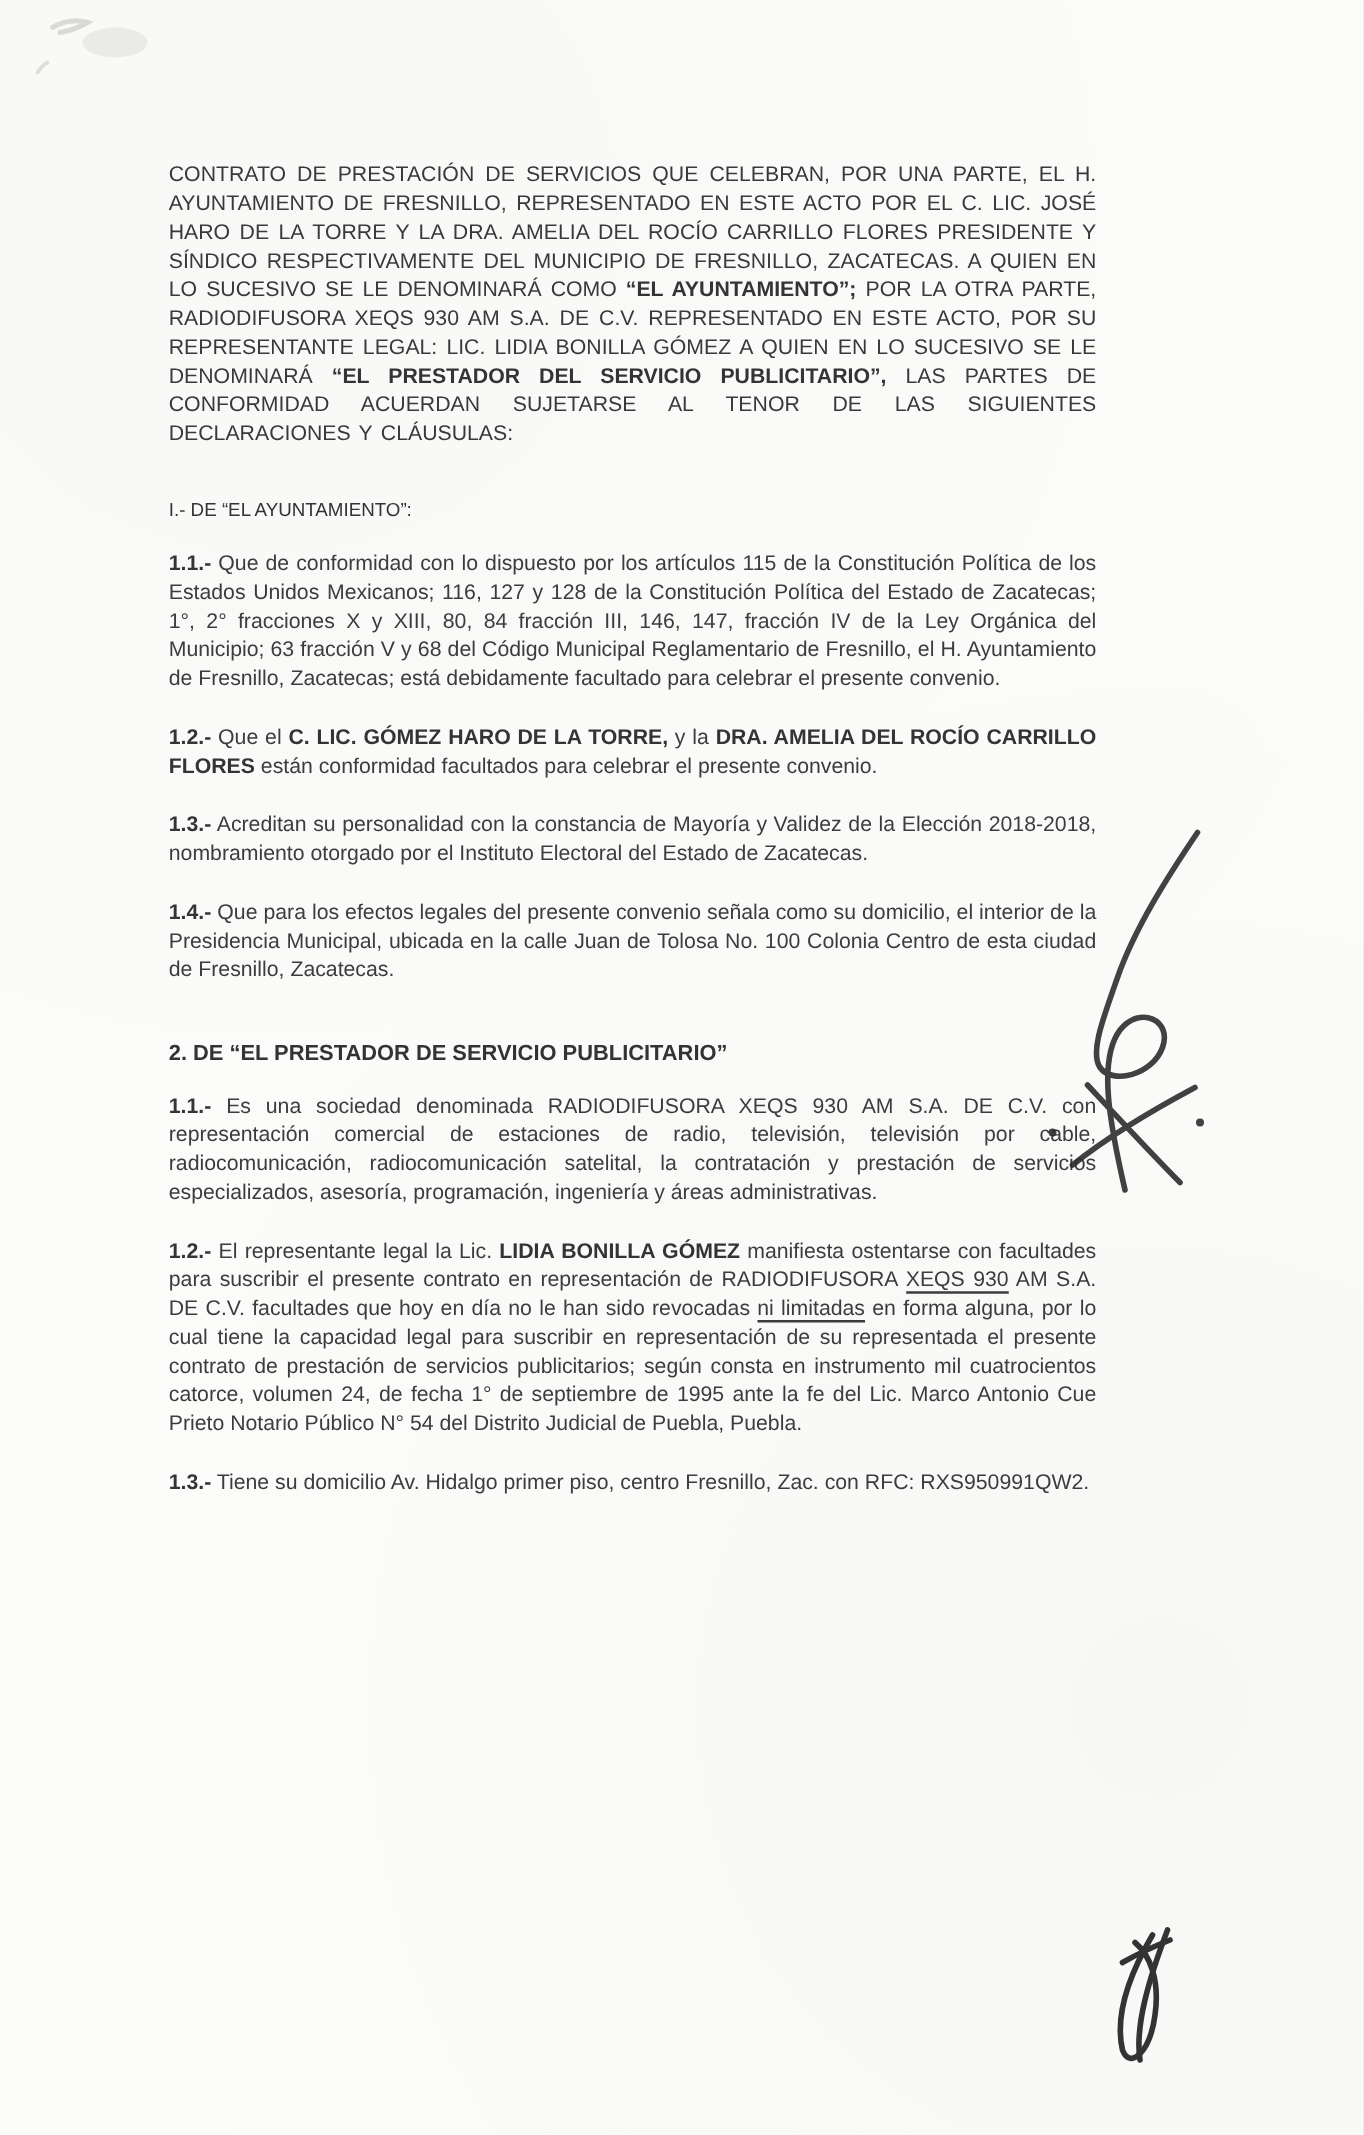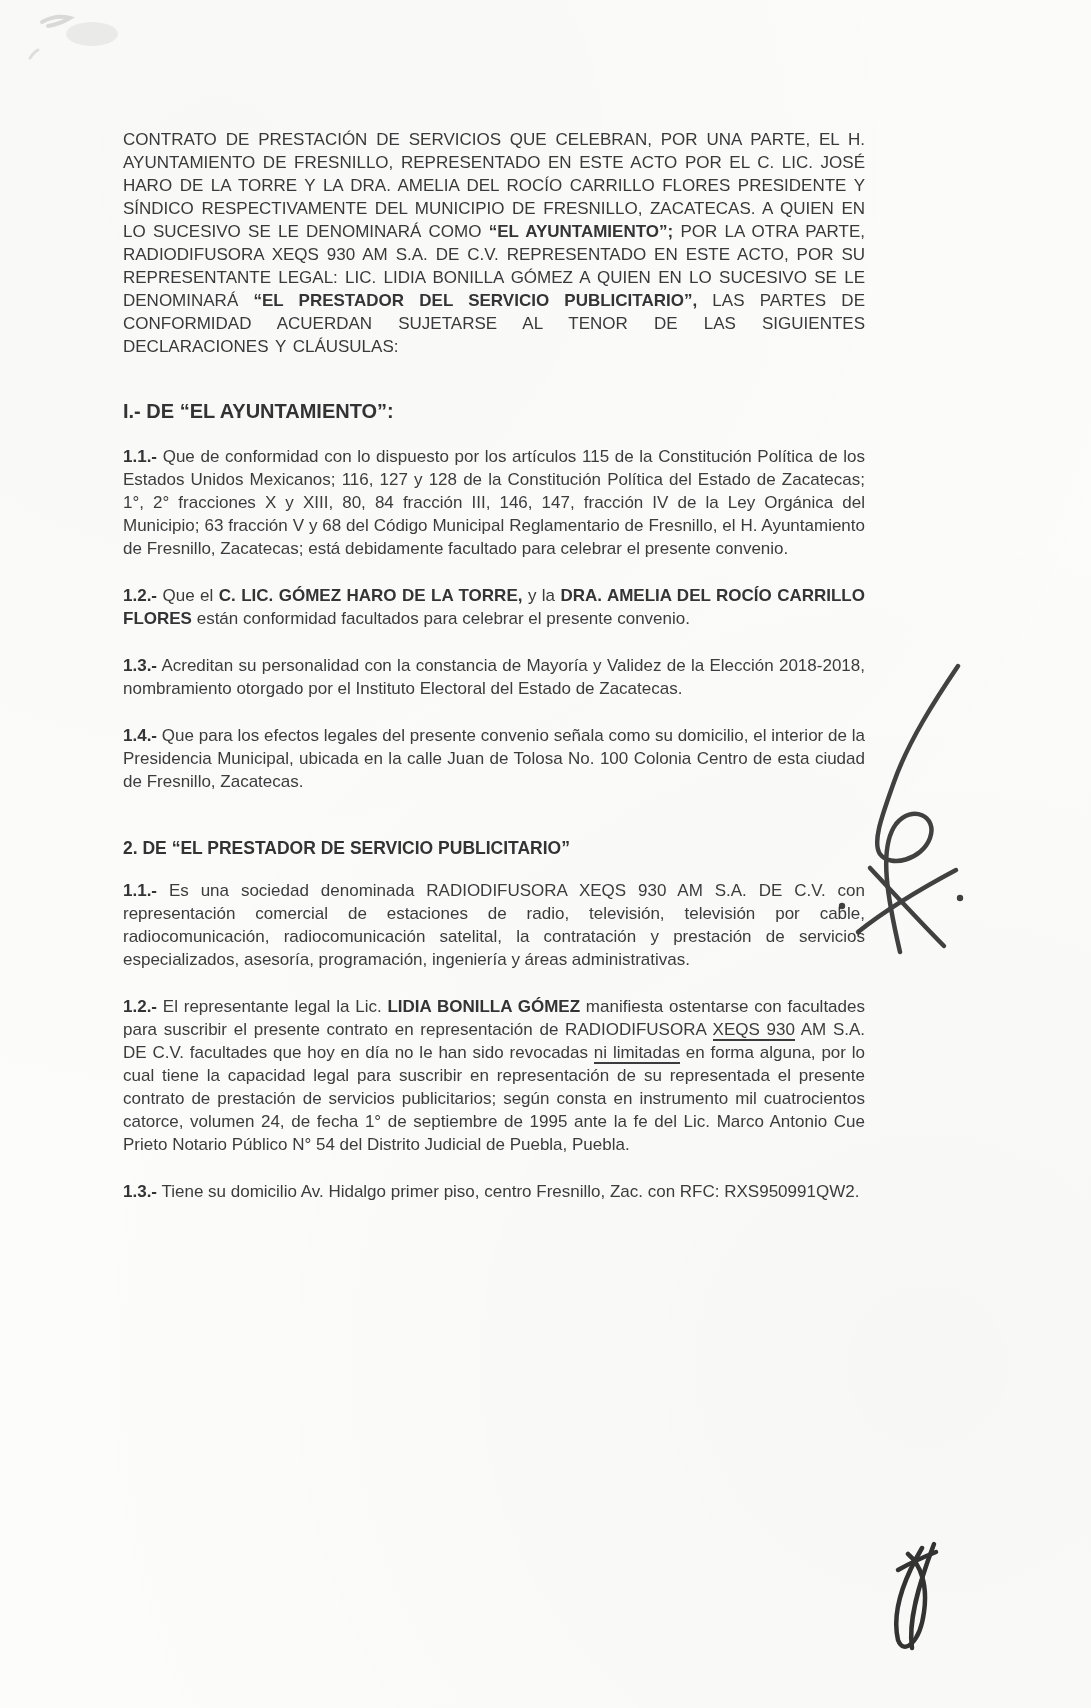--- a/index.html
+++ b/index.html
@@ -9,21 +9,21 @@
     margin:0 auto;
     background:#fcfcfa;
     background-image: radial-gradient(circle at 20% 10%, rgba(0,0,0,0.015), rgba(0,0,0,0) 60%),
                       radial-gradient(circle at 85% 80%, rgba(0,0,0,0.02), rgba(0,0,0,0) 55%);
     overflow:hidden;
     font-family:"Liberation Sans", sans-serif;
     color:#3c3c3f;
   }
   .content {
     position:absolute;
-    left:123px; top:128px; width:742px;
+    left:135px; top:128px; width:742px;
   }
   p.para {
     margin:0 0 24px 0;
     font-size:17px;
     line-height:23px;
     text-align:justify;
     color:#3c3c3f;
   }
   p.opening {
     margin-bottom:0;
@@ -32,22 +32,22 @@
   }
   .h-center {
     text-align:center;
     font-weight:bold;
     font-size:18px;
     letter-spacing:2px;
     color:#333336;
     margin:44px 0 0 0;
   }
   .h-section {
-    font-weight:bold;
-    font-size:20px;
+    font-weight:normal;
+    font-size:15px;
     color:#333336;
     margin:42px 0 22px 0;
   }
   .h-section2 {
     font-weight:bold;
     font-size:17.5px;
     color:#333336;
     margin:45px 0 20px 0;
   }
   b { font-weight:bold; color:#343437; }

